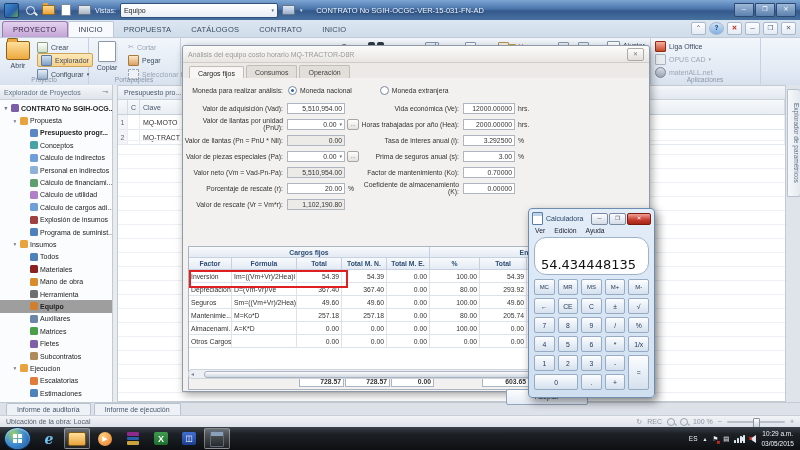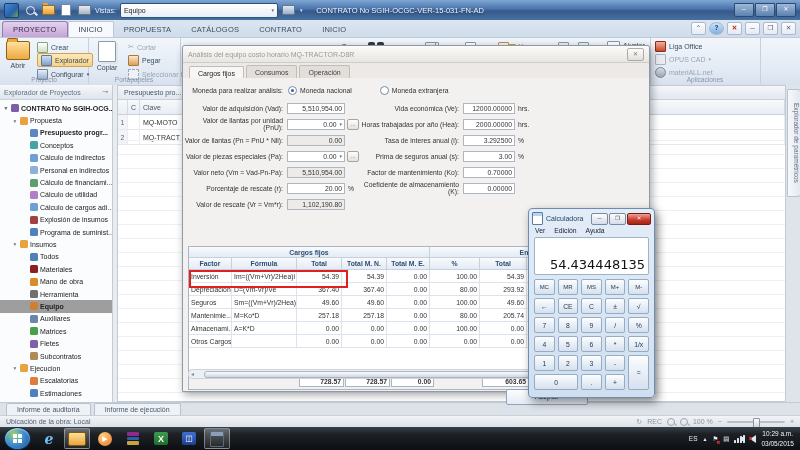--- a/index.html
+++ b/index.html
@@ -152,22 +152,22 @@
     box-shadow:3px 4px 10px rgba(0,0,0,.45);}
   .calc-title{height:15px;display:flex;align-items:center;gap:3px;padding:2px 3px 0;}
   .calc-ico{width:9px;height:11px;background:#fff;border:1px solid #5b7ca3;border-radius:1px;
     background-image:linear-gradient(#bcd2ea 0 3px,transparent 3px);}
   .calc-title .t{font-size:7px;color:#1d3a5e;}
   .calc-btns{margin-left:auto;display:flex;gap:1px;}
   .cbtn{width:15px;height:10px;border:1px solid #7a8aa0;border-radius:2px;font-size:5.5px;
     line-height:9px;text-align:center;background:linear-gradient(#fdfdfe,#d4dde8);color:#445;}
   .cbtn.close{background:linear-gradient(#f0a198,#c5392b 60%,#a52516);color:#fff;border-color:#7e190d;width:22px;}
   .calc-menu{display:flex;gap:9px;padding:1px 6px 2px;font-size:6.8px;color:#223;}
-  .calc-display{margin:1px 5px 4px;height:32px;background:#fff;border:1px solid #9eb2cc;border-radius:2px;
-    display:flex;align-items:flex-end;justify-content:flex-end;padding:2px 3px;
+  .calc-display{margin:1px 5px 4px;height:32px;background:#fff;border:1px solid #9eb2cc;border-radius:12px;
+    display:flex;align-items:flex-end;justify-content:flex-end;padding:2px 12px;
     font-family:"DejaVu Sans",sans-serif;font-size:13px;color:#111;}
   .keys{display:grid;margin:0 5px;grid-template-columns:repeat(5,1fr);grid-auto-rows:16px;gap:3px;
     grid-template-areas:"mc mr ms mplus mminus" "back ce c pm sqrt" "k7 k8 k9 div pct"
       "k4 k5 k6 mul inv" "k1 k2 k3 sub eq" "k0 k0 dot add eq";}
   .key{background:linear-gradient(#fcfdfe,#e4ecf5 60%,#d6e1ee);border:1px solid #97abc4;border-radius:2px;
     font-size:6.8px;color:#1f3350;display:flex;align-items:center;justify-content:center;}
   .key.mem{font-size:6px;}
   .ga-mc{grid-area:mc}.ga-mr{grid-area:mr}.ga-ms{grid-area:ms}.ga-mplus{grid-area:mplus}
   .ga-mminus{grid-area:mminus}.ga-back{grid-area:back}.ga-ce{grid-area:ce}.ga-c{grid-area:c}
   .ga-pm{grid-area:pm}.ga-sqrt{grid-area:sqrt}.ga-k7{grid-area:k7}.ga-k8{grid-area:k8}

